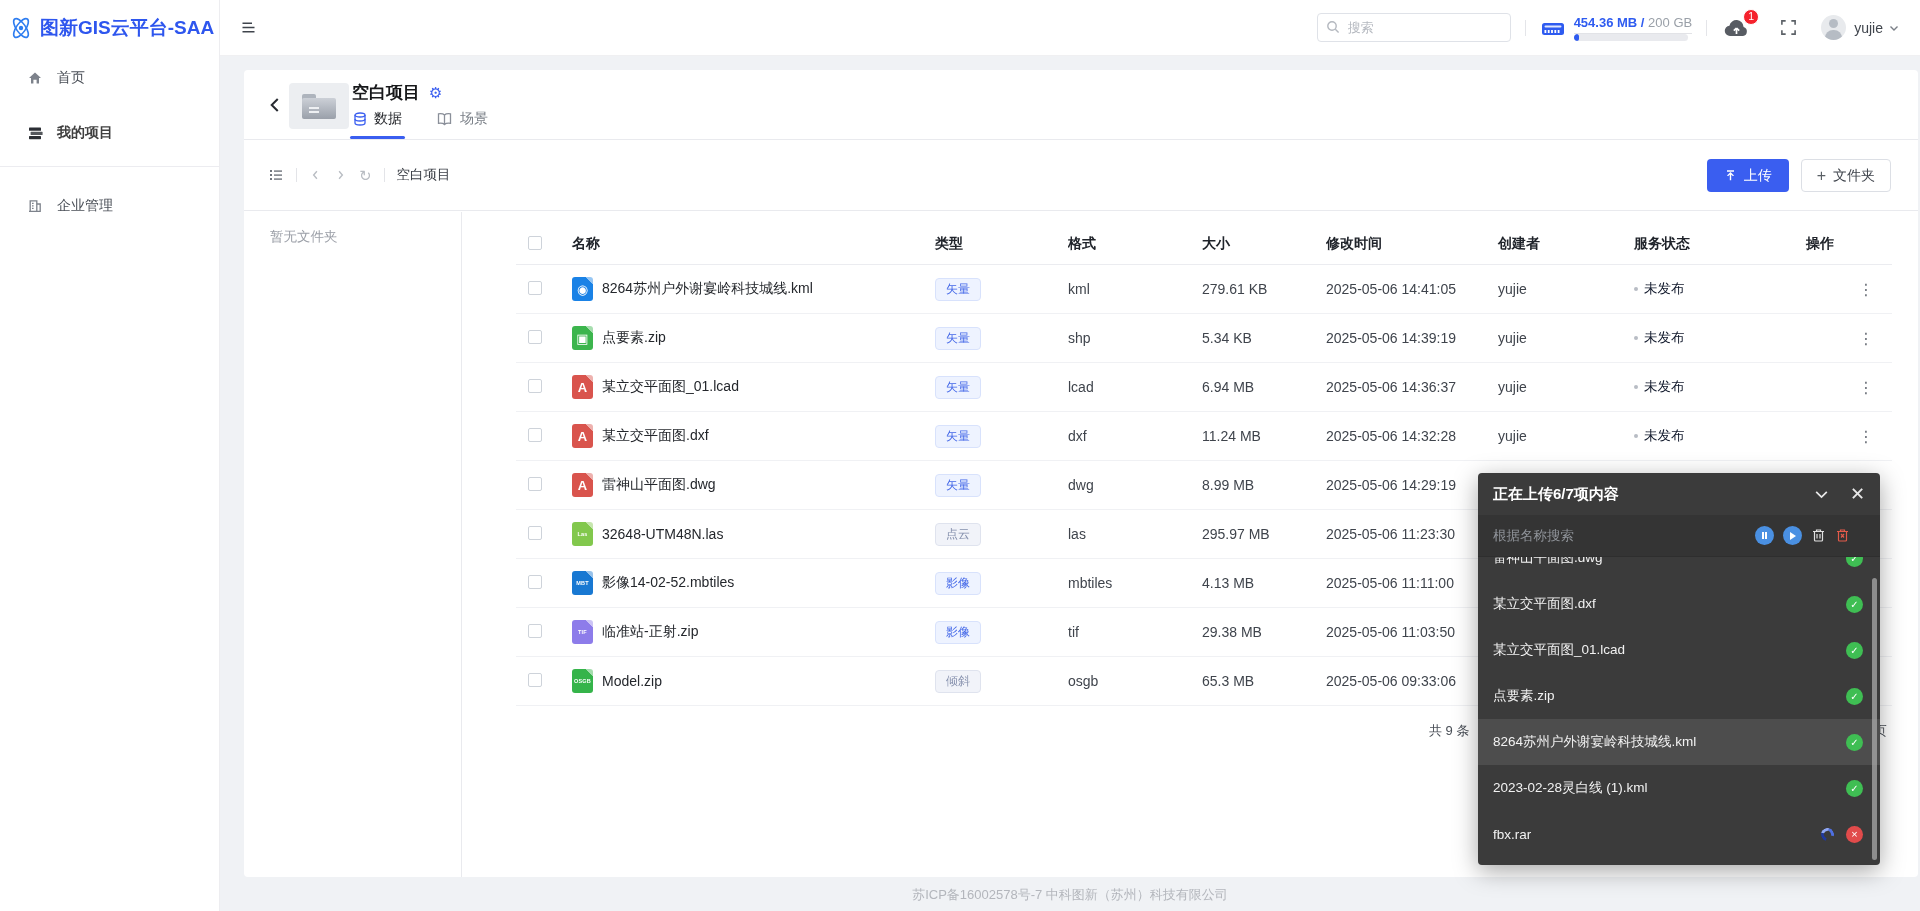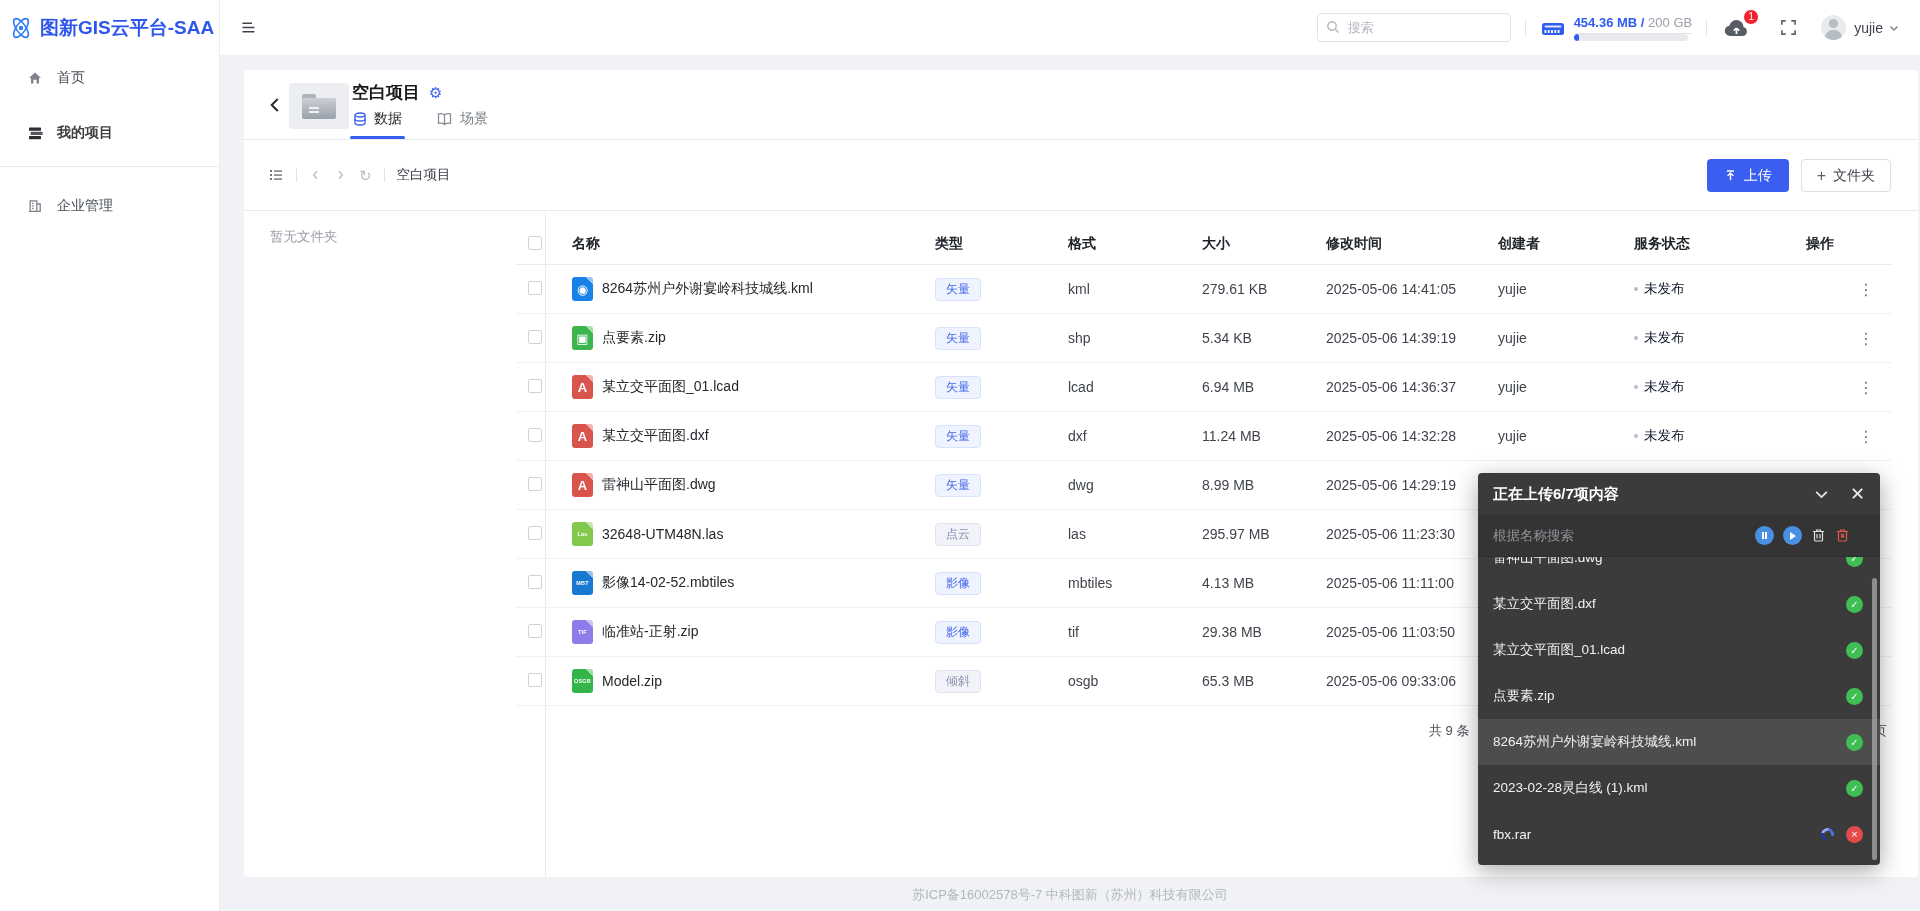--- a/index.html
+++ b/index.html
@@ -67,21 +67,21 @@
   .tbar-left .sep { width:1px; height:14px; background:#e3e4e8; }
   .tool { cursor:pointer; color:#70757d; }
   .tool.dim { color:#b9bdc3; }
   .crumb { font-size:13.5px; color:#3a3e45; }
   .tbar-right { position:absolute; right:27px; top:19px; display:flex; gap:12px; }
   .btn-upload { height:33px; padding:0 17px; background:#3a5ef0; color:#fff; border:none; border-radius:4px; font-size:14px; display:flex; gap:7px; align-items:center; cursor:pointer; font-family:inherit; }
   .btn-folder { height:33px; padding:0 15px; background:#fff; border:1px solid #dcdfe5; border-radius:4px; color:#3f444c; font-size:14px; display:flex; gap:7px; align-items:center; cursor:pointer; font-family:inherit; }
   .plus { font-size:16px; color:#5b6066; }
 
   .content { position:absolute; left:0; top:142px; right:0; bottom:0; }
-  .folders { position:absolute; left:0; top:0; bottom:0; width:302px; border-right:1px solid #e9eaee;font-family:Liberation Serif, serif; }
+  .folders { position:absolute; left:0; top:0; bottom:0; width:218px; border-right:1px solid #e9eaee;font-family:Liberation Serif, serif; }
   .folders-empty { position:absolute; left:26px; top:16px; color:#9b9fa7; font-size:13.5px; }
 
   .tbl { position:absolute; left:272px; top:0; width:1376px; }
   .trow { display:grid; grid-template-columns:48px 368px 136px 134px 124px 168px 130px 172px 96px; align-items:center; height:49px; border-bottom:1px solid #f0f1f4; }
   .thead { height:41px; margin-top:12px; font-weight:bold; color:#20242b; border-bottom:1px solid #ebecf0; }
   .cell { overflow:hidden; white-space:nowrap; }
   .c-cb { padding-left:12px; }
   .cb { width:14px; height:14px; border:1px solid #ced3da; border-radius:2px; background:#fff; display:inline-block; cursor:pointer; }
   .c-name { padding-left:8px; display:flex; align-items:center; gap:9px; }
   .c-tag { padding-left:3px; }

